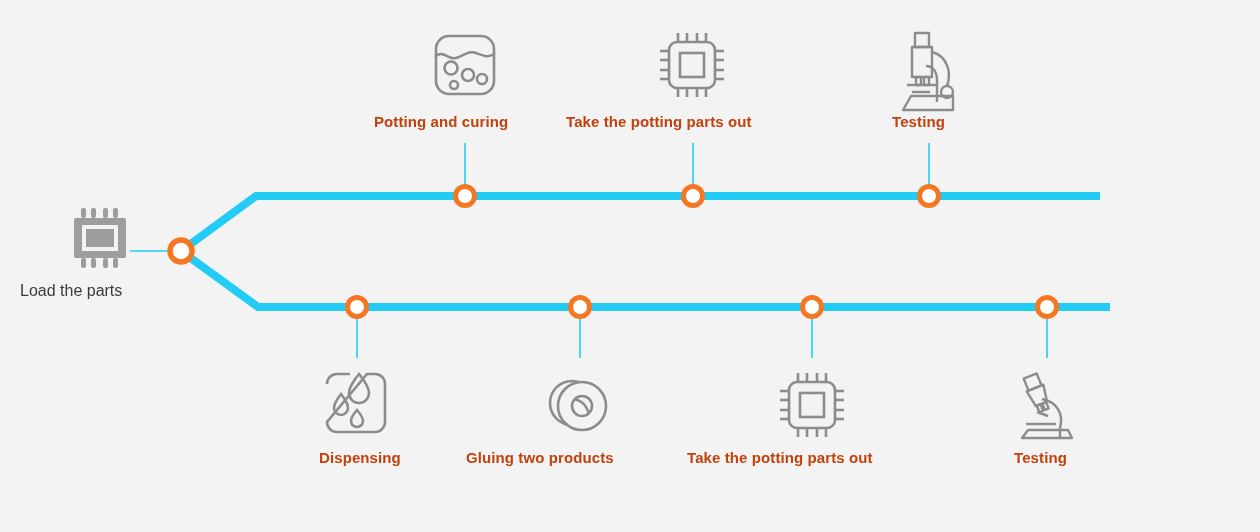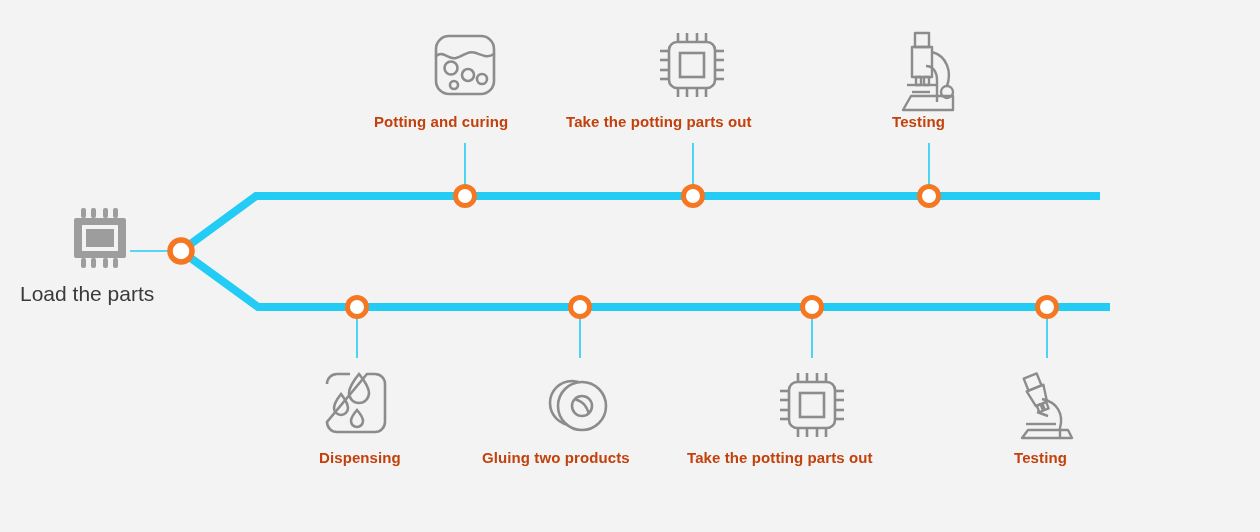--- a/index.html
+++ b/index.html
@@ -26,21 +26,21 @@
     position: absolute;
     font-size: 15px;
     color: #c2410c;
     white-space: nowrap;
     line-height: 1;
     letter-spacing: 0.1px;
     font-weight: bold;
   }
   .start-label {
     position: absolute;
-    font-size: 21px;
+    font-size: 16px;
     color: #3a3a3a;
     white-space: nowrap;
     line-height: 1;
   }
 </style>
 </head>
 <body>
 
 <svg id="flow-canvas" viewBox="0 0 1260 532" xmlns="http://www.w3.org/2000/svg">
   <defs>
@@ -185,15 +185,15 @@
   </g>
 </svg>
 
 <div class="start-label" style="left:20px; top:283px;">Load the parts</div>
 
 <div class="step-label" style="left:374px; top:114px;">Potting and curing</div>
 <div class="step-label" style="left:566px; top:114px;">Take the potting parts out</div>
 <div class="step-label" style="left:892px; top:114px;">Testing</div>
 
 <div class="step-label" style="left:319px; top:450px;">Dispensing</div>
-<div class="step-label" style="left:482px; top:450px;">Gluing two products</div>
+<div class="step-label" style="left:466px; top:450px;">Gluing two products</div>
 <div class="step-label" style="left:687px; top:450px;">Take the potting parts out</div>
 <div class="step-label" style="left:1014px; top:450px;">Testing</div>
 
 </body></html>

